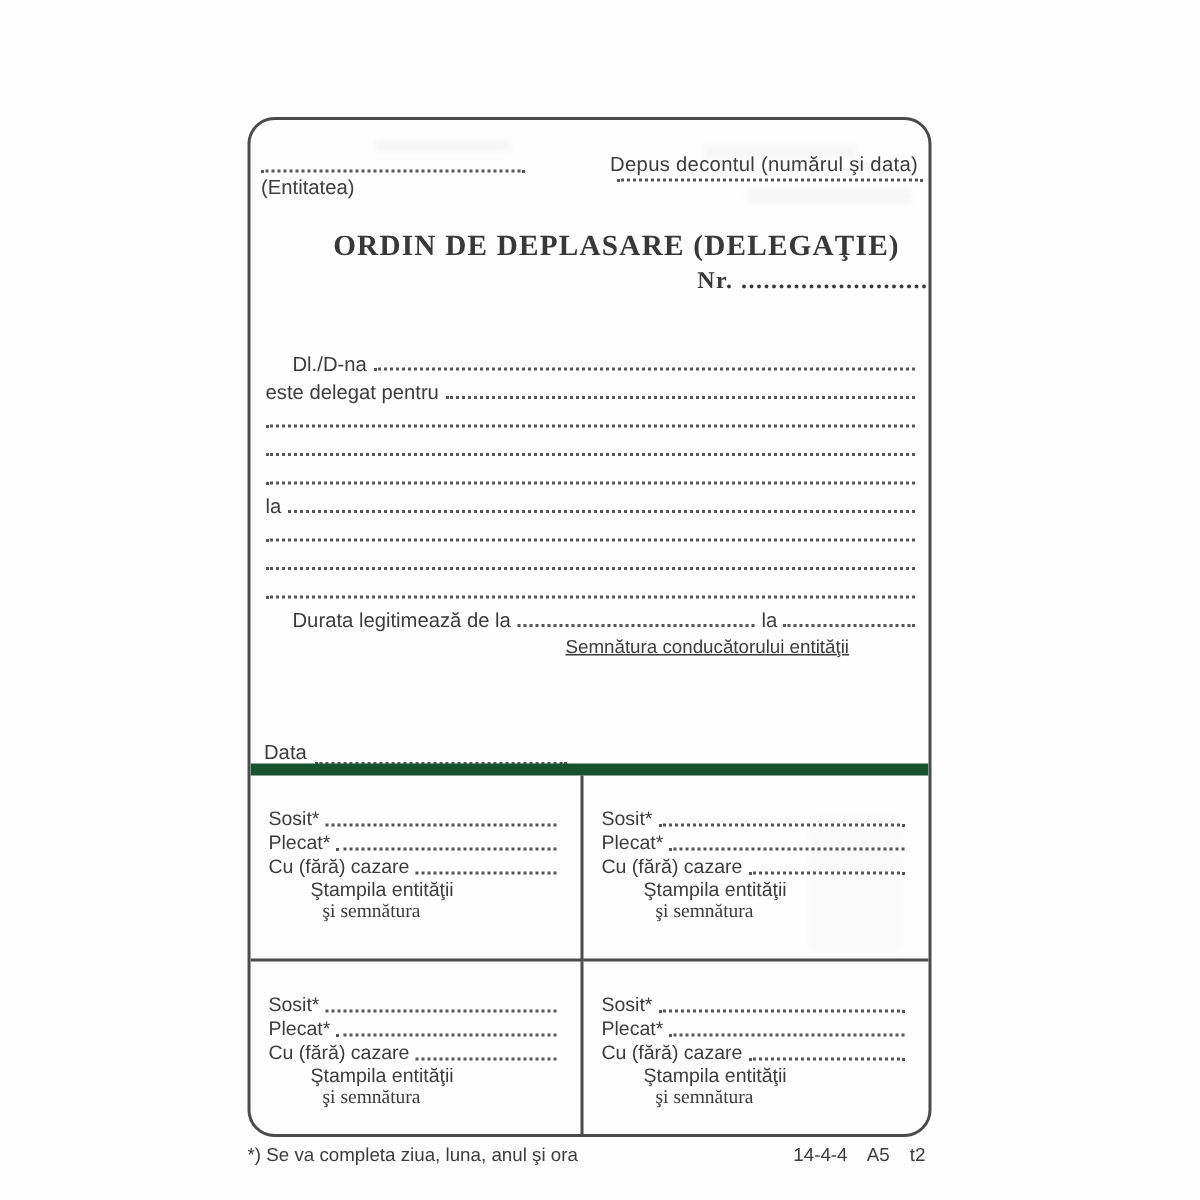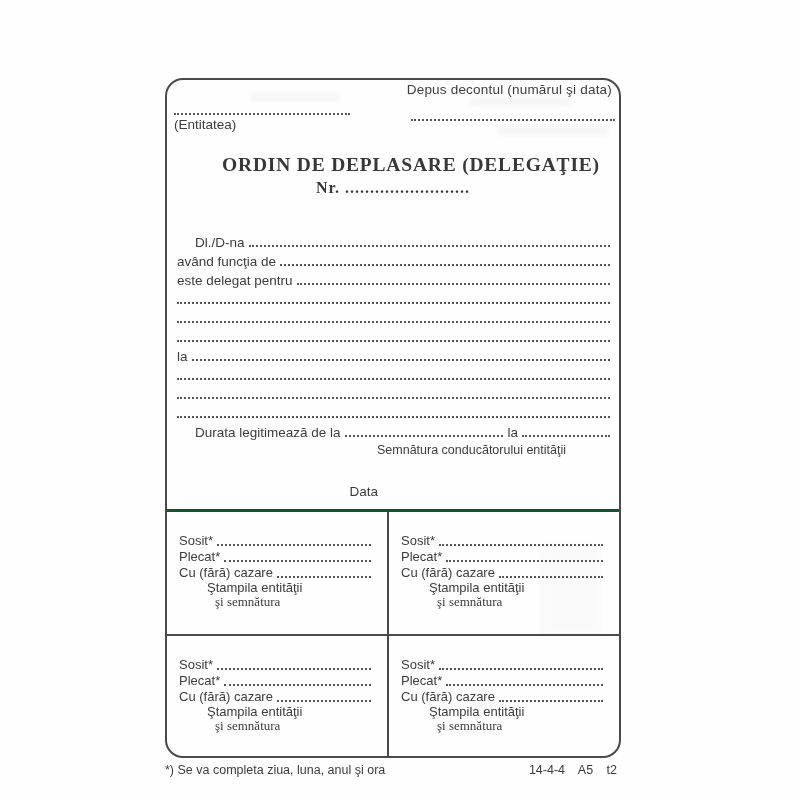--- a/index.html
+++ b/index.html
@@ -34,42 +34,42 @@
     width: 456px; height: 680px;
     border: 2px solid #4a4a4a;
     border-radius: 18px;
     box-sizing: border-box;
     overflow: hidden;
   }
 
   .dotline { border-bottom: 2px dotted #565656; height: 0; position: absolute; }
 
   .depus-label {
-    position: absolute; top: 2px; right: 7px;
+    position: absolute; top: 22px; right: 7px;
     font-size: 13.5px; letter-spacing: 0.2px;
   }
   .depus-line  { top: 39px; left: 244px; right: 4px; }
   .entity-line { top: 33px; left: 7px;  width: 176px; }
   .entity-label {
     position: absolute; top: 37px; left: 7px; width: 176px;
     font-size: 13.5px;
   }
 
   .title {
     position: absolute; top: 74px; left: 0; right: 0; margin: 0;
     text-align: center;
     font-family: "Liberation Serif", serif;
     font-weight: bold; font-size: 19.5px;
     letter-spacing: 0.8px;
     color: #383838;
     padding-left: 36px;
   }
   .nr-line {
     position: absolute; top: 99px; left: 0; right: 0;
-    text-align: center;
+    text-align: right;
     font-family: "Liberation Serif", serif;
     font-weight: bold; font-size: 16px;
     letter-spacing: 1px;
     color: #383838;
   }
 
   .fields {
     position: absolute; top: 151px; left: 10px; right: 9px;
     font-size: 13.5px;
   }
@@ -82,39 +82,38 @@
   .frow .dots {
     flex: 1 1 auto;
     border-bottom: 2px dotted #565656;
     margin-bottom: 3px;
   }
   .frow .dots.mid { flex: 0 0 158px; margin-right: 5px; }
   .indent { padding-left: 18px; }
   .sig-note {
     height: 17px; font-size: 12.5px;
     padding-left: 200px;
-    display: flex; align-items: flex-end;
+    display: flex; align-items: flex-end; text-decoration: underline;
   }
 
   .data-row {
-    position: absolute; top: 404px; left: 9px; width: 202px;
-    height: 19px; display: flex; align-items: flex-end;
+    position: absolute; top: 414px; left: 9px; width: 202px;
+    height: 19px; display: flex; 
     font-size: 13.5px;
-    flex-direction: column;
   }
   .data-row .dots {
     flex: 1 1 auto; border-bottom: 2px dotted #565656; margin-bottom: 3px; margin-left: 5px;
   }
 
   .grid {
     position: absolute; left: 0; right: 0; bottom: 0; top: 429px;
     display: grid;
     grid-template-columns: 222px 1fr;
     grid-template-rows: 124px 1fr;
-    border-top: 3px solid #14532d;
+    border-top: 8px solid #14532d;
   }
   .cell {
     box-sizing: border-box;
     padding: 20px 16px 0 12px;
     font-size: 13px;
   }
   .cell.c-left  { border-right: 2px solid #4a4a4a; }
   .cell.r-top   { border-bottom: 2px solid #4a4a4a; }
   .cline {
     height: 16px; display: flex; align-items: flex-end; white-space: nowrap;
@@ -155,24 +154,20 @@
 
     <h1 class="title">ORDIN DE DEPLASARE (DELEGAŢIE)</h1>
     <div class="nr-line">Nr. .........................</div>
 
     <div class="fields">
       <div class="frow">
         <span class="lbl indent">Dl./D-na</span>
         <span class="dots"></span>
       </div>
       <div class="frow">
-        <span class="lbl">având funcţia de</span>
-        <span class="dots"></span>
-      </div>
-      <div class="frow">
         <span class="lbl">este delegat pentru</span>
         <span class="dots"></span>
       </div>
       <div class="frow">
           <span class="dots"></span>
         </div>
       <div class="frow">
           <span class="dots"></span>
         </div>
       <div class="frow">

